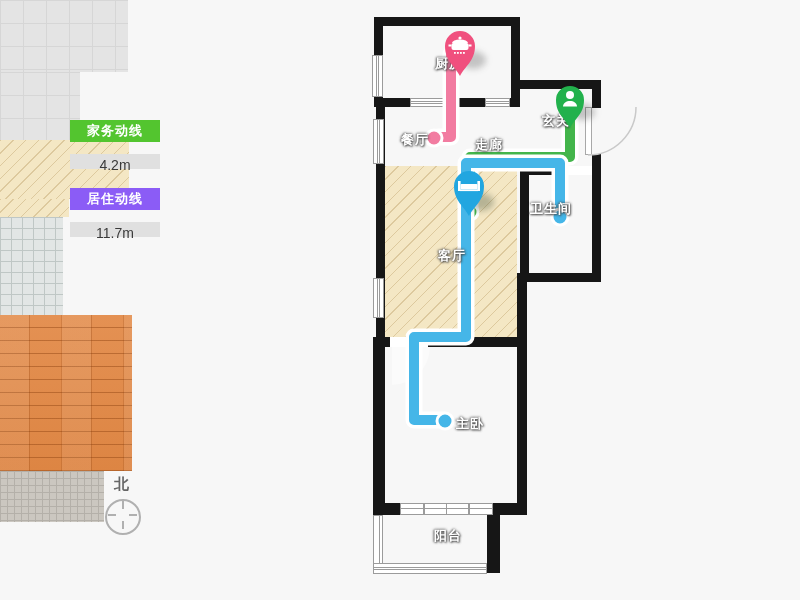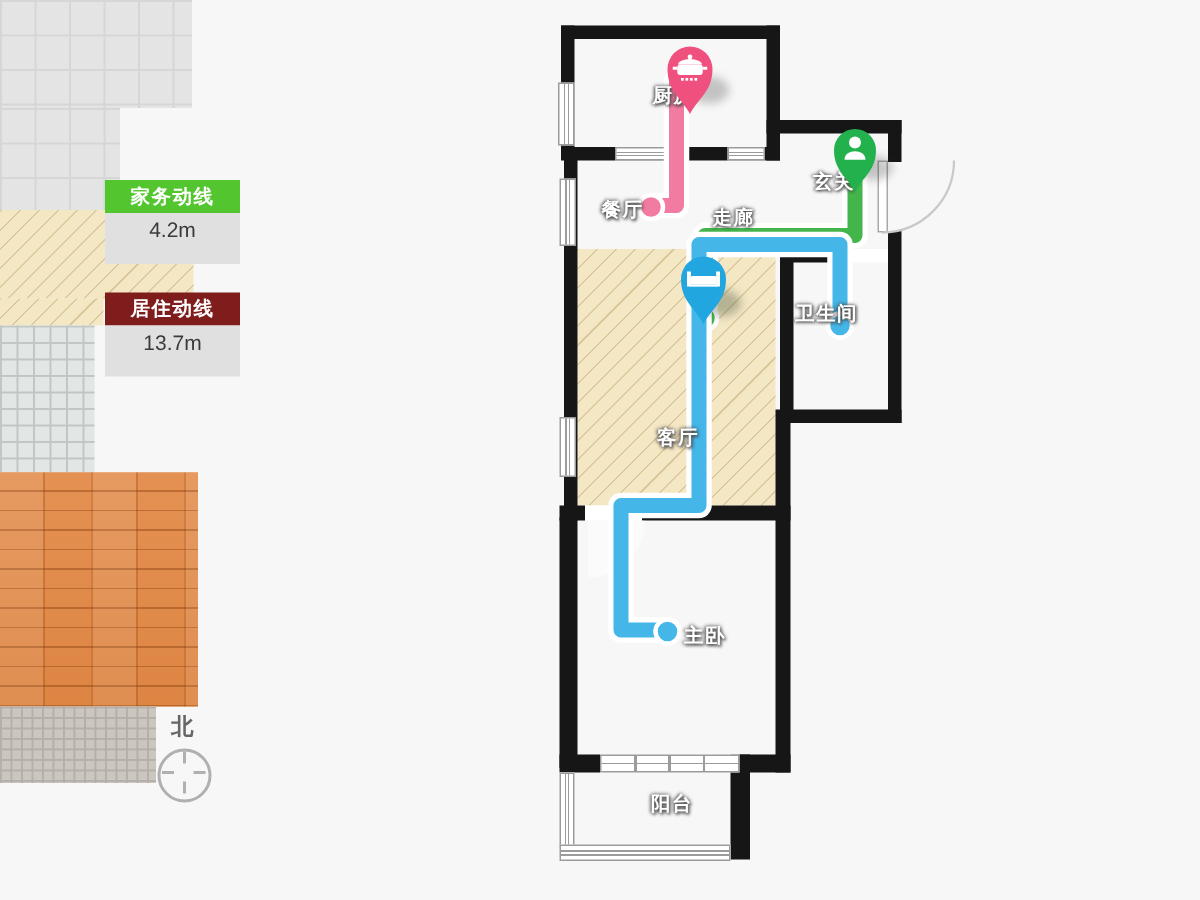--- a/index.html
+++ b/index.html
@@ -4,24 +4,24 @@
 <style>
   html,body{margin:0;padding:0;}
   body{font-family:"Liberation Sans","DejaVu Sans",sans-serif;background:#f7f7f7;}
   .stage{position:relative;width:800px;height:600px;background:#f7f7f7;overflow:hidden;}
 
   
   .legend{position:absolute;left:70px;top:120px;width:90px;}
   .legend-item{margin-bottom:19px;}
   .legend-head{height:22px;line-height:22px;text-align:center;color:#fff;
     font-size:13px;font-weight:700;letter-spacing:1px;}
-  .legend-val{height:34px;line-height:22px;text-align:center;color:#3a3a3a;
-    font-size:14px;background:#e0e0e0;}
+  .legend-val{height:15px;line-height:22px;text-align:center;color:#3a3a3a;
+    font-size:14px;background:#e0e0e0;margin-top:12px;}
   .lg-green .legend-head{background:#53c52f;}
-  .lg-blue  .legend-head{background:#7f1d1d;}
+  .lg-blue  .legend-head{background:#8b5cf6;}
   .lg-pink  .legend-head{background:#f2537f;}
 
   
   .compass{position:absolute;left:103px;top:495px;width:40px;height:40px;}
   .compass-circle{position:absolute;left:2px;top:4px;width:32px;height:32px;
     border:2px solid #b0b0b0;border-radius:50%;}
   .compass .tick{position:absolute;background:#b0b0b0;}
   .tick-n{left:19px;top:6px;width:2px;height:8px;}
   .tick-s{left:19px;top:26px;width:2px;height:8px;}
   .tick-w{left:5px;top:19px;width:8px;height:2px;}
@@ -73,21 +73,21 @@
 
 <div class="stage">
 
   <div class="legend">
     <div class="legend-item lg-green">
       <div class="legend-head">家务动线</div>
       <div class="legend-val">4.2m</div>
     </div>
     <div class="legend-item lg-blue">
       <div class="legend-head">居住动线</div>
-      <div class="legend-val">13.7m</div>
+      <div class="legend-val">11.7m</div>
     </div>
     <div class="legend-item lg-pink">
     </div>
   </div>
 
   <div class="compass">
     <div class="compass-label">北</div>
     <div class="compass-circle"></div>
     <span class="tick tick-n"></span>
     <span class="tick tick-s"></span>
@@ -159,21 +159,21 @@
       <circle cx="560" cy="217" r="8" fill="#45b6e8" stroke="#ffffff" stroke-width="3"></circle>
       <circle cx="445" cy="421" r="8" fill="#45b6e8" stroke="#ffffff" stroke-width="3"></circle>
     </g>
   </svg>
 
   <div class="room-label" style="left:449px;top:64px;">厨房</div>
   <div class="room-label" style="left:415px;top:140px;">餐厅</div>
   <div class="room-label" style="left:489px;top:145px;">走廊</div>
   <div class="room-label" style="left:556px;top:121px;">玄关</div>
   <div class="room-label" style="left:551px;top:209px;">卫生间</div>
-  <div class="room-label" style="left:452px;top:256px;margin-top:36px;">客厅</div>
+  <div class="room-label" style="left:452px;top:256px;">客厅</div>
   <div class="room-label" style="left:470px;top:424px;">主卧</div>
   <div class="room-label" style="left:448px;top:536px;">阳台</div>
 
   <svg class="pins" width="800" height="600" viewBox="0 0 800 600">
 
     <g transform="translate(460,76)">
       <ellipse class="pin-shadow" cx="13" cy="-16" rx="13" ry="9" fill="rgba(40,40,40,0.25)"></ellipse>
       <path d="M0 0 C-5 -10 -15 -15 -15 -30 A15 15 0 1 1 15 -30 C15 -15 5 -10 0 0 Z" fill="#f0507e"></path>
       <g fill="#ffffff">
         <circle cx="0" cy="-38" r="1.6"></circle>

